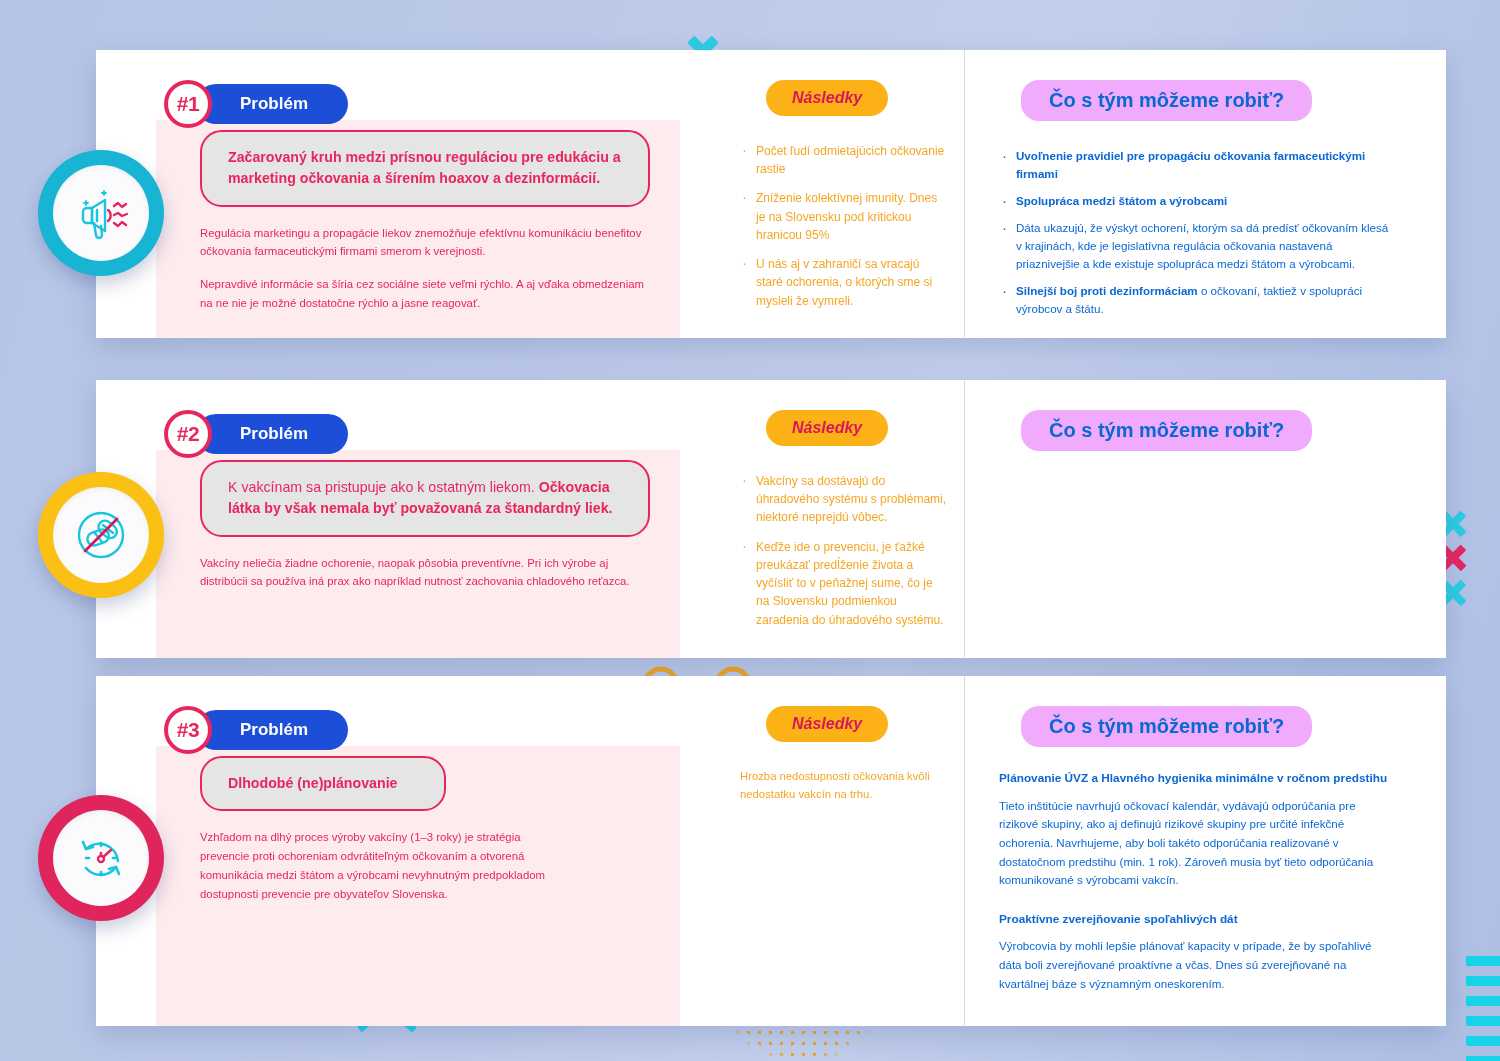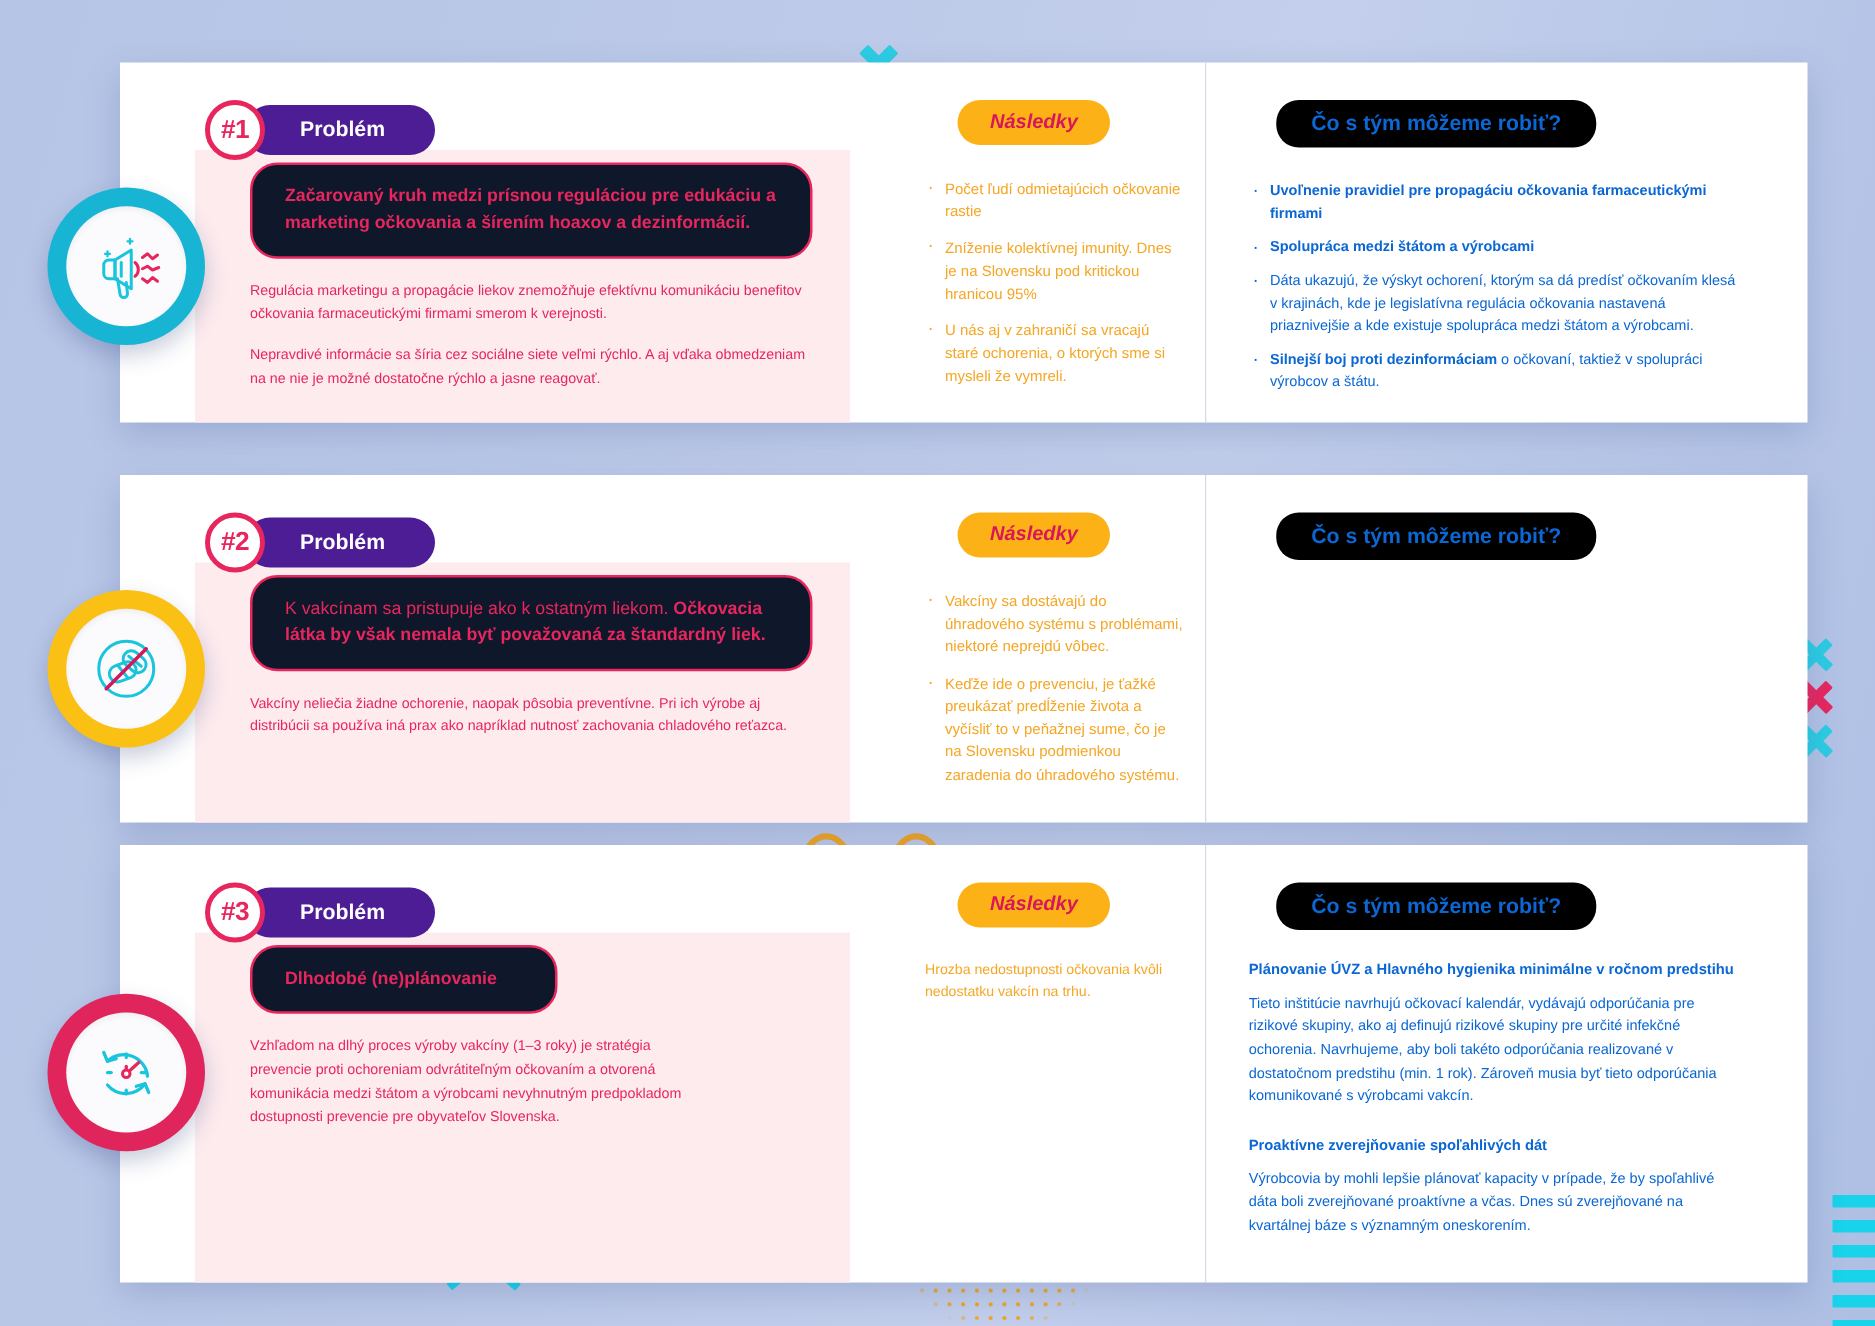--- a/index.html
+++ b/index.html
@@ -70,34 +70,34 @@
   .num-circle {
     position: absolute; left: 0; top: 0; width: 48px; height: 48px;
     border: 4px solid #e8265e; border-radius: 50%;
     background: #fff; z-index: 3;
     display: flex; align-items: center; justify-content: center;
     color: #e8265e; font-weight: bold; font-size: 21px; letter-spacing: -0.5px;
   }
   .pill-problem {
     position: absolute; left: 32px; top: 4px; height: 40px;
     padding: 0 40px 0 44px; border-radius: 20px;
-    background: #4c1d95; color: #fff;
+    background: #1d4ed8; color: #fff;
     display: flex; align-items: center;
     font-size: 17px; font-weight: bold; z-index: 2;
   }
 
   .pink-panel {
     position: absolute; left: 60px; right: 36px; top: 70px; bottom: 0;
     background: #fdebee;
   }
   .statement {
     position: relative; z-index: 2;
     margin: 0 66px 0 36px;
     border: 2px solid #e8265e; border-radius: 22px;
-    background: #0f172a; padding: 15px 26px;
+    background: #e5e5e5; padding: 15px 26px;
     color: #e8265e; font-size: 14.2px; line-height: 1.5;
   }
   .statement b { font-weight: bold; }
   .statement .reg { font-weight: normal; }
   .body-text {
     position: relative; z-index: 2;
     margin: 17px 66px 0 36px;
     color: #e8265e; font-size: 11.4px; line-height: 1.65;
   }
   .body-text p + p { margin-top: 14px; }
@@ -108,23 +108,23 @@
     border-radius: 18px; padding: 9px 26px;
     font-size: 16px; font-weight: bold; margin-left: 26px; font-style: italic;
   }
   .cons-list { margin-top: 26px; color: #f5a623; font-size: 12px; line-height: 1.52; }
   .cons-list li { list-style: none; position: relative; padding-left: 16px; margin-bottom: 11px; }
   .cons-list li::before { content: "·"; position: absolute; left: 2px; top: -3px; font-size: 15px; }
   .cons-plain { margin-top: 26px; color: #f5a623; font-size: 11.3px; line-height: 1.55; }
 
   
   .pill-solutions {
-    display: inline-block; background: #000000; color: #0a67d4;
+    display: inline-block; background: #f0abfc; color: #0a67d4;
     border-radius: 18px; padding: 9px 28px;
-    font-size: 17px; font-weight: bold; margin-left: 22px;
+    font-size: 20px; font-weight: bold; margin-left: 22px;
   }
   .sol-list { margin-top: 26px; color: #0a67d4; font-size: 11.6px; line-height: 1.55; }
   .sol-list li { list-style: none; position: relative; padding-left: 17px; margin-bottom: 9px; }
   .sol-list li::before { content: "·"; position: absolute; left: 3px; top: -3px; font-size: 15px; }
   .sol-list li b { font-weight: bold; }
   .sol-blocks { margin-top: 22px; color: #0a67d4; font-size: 11.6px; line-height: 1.6; }
   .sol-blocks h4 { font-size: 11.8px; font-weight: bold; margin-bottom: 9px; }
   .sol-blocks p { margin-bottom: 20px; }
 
   

